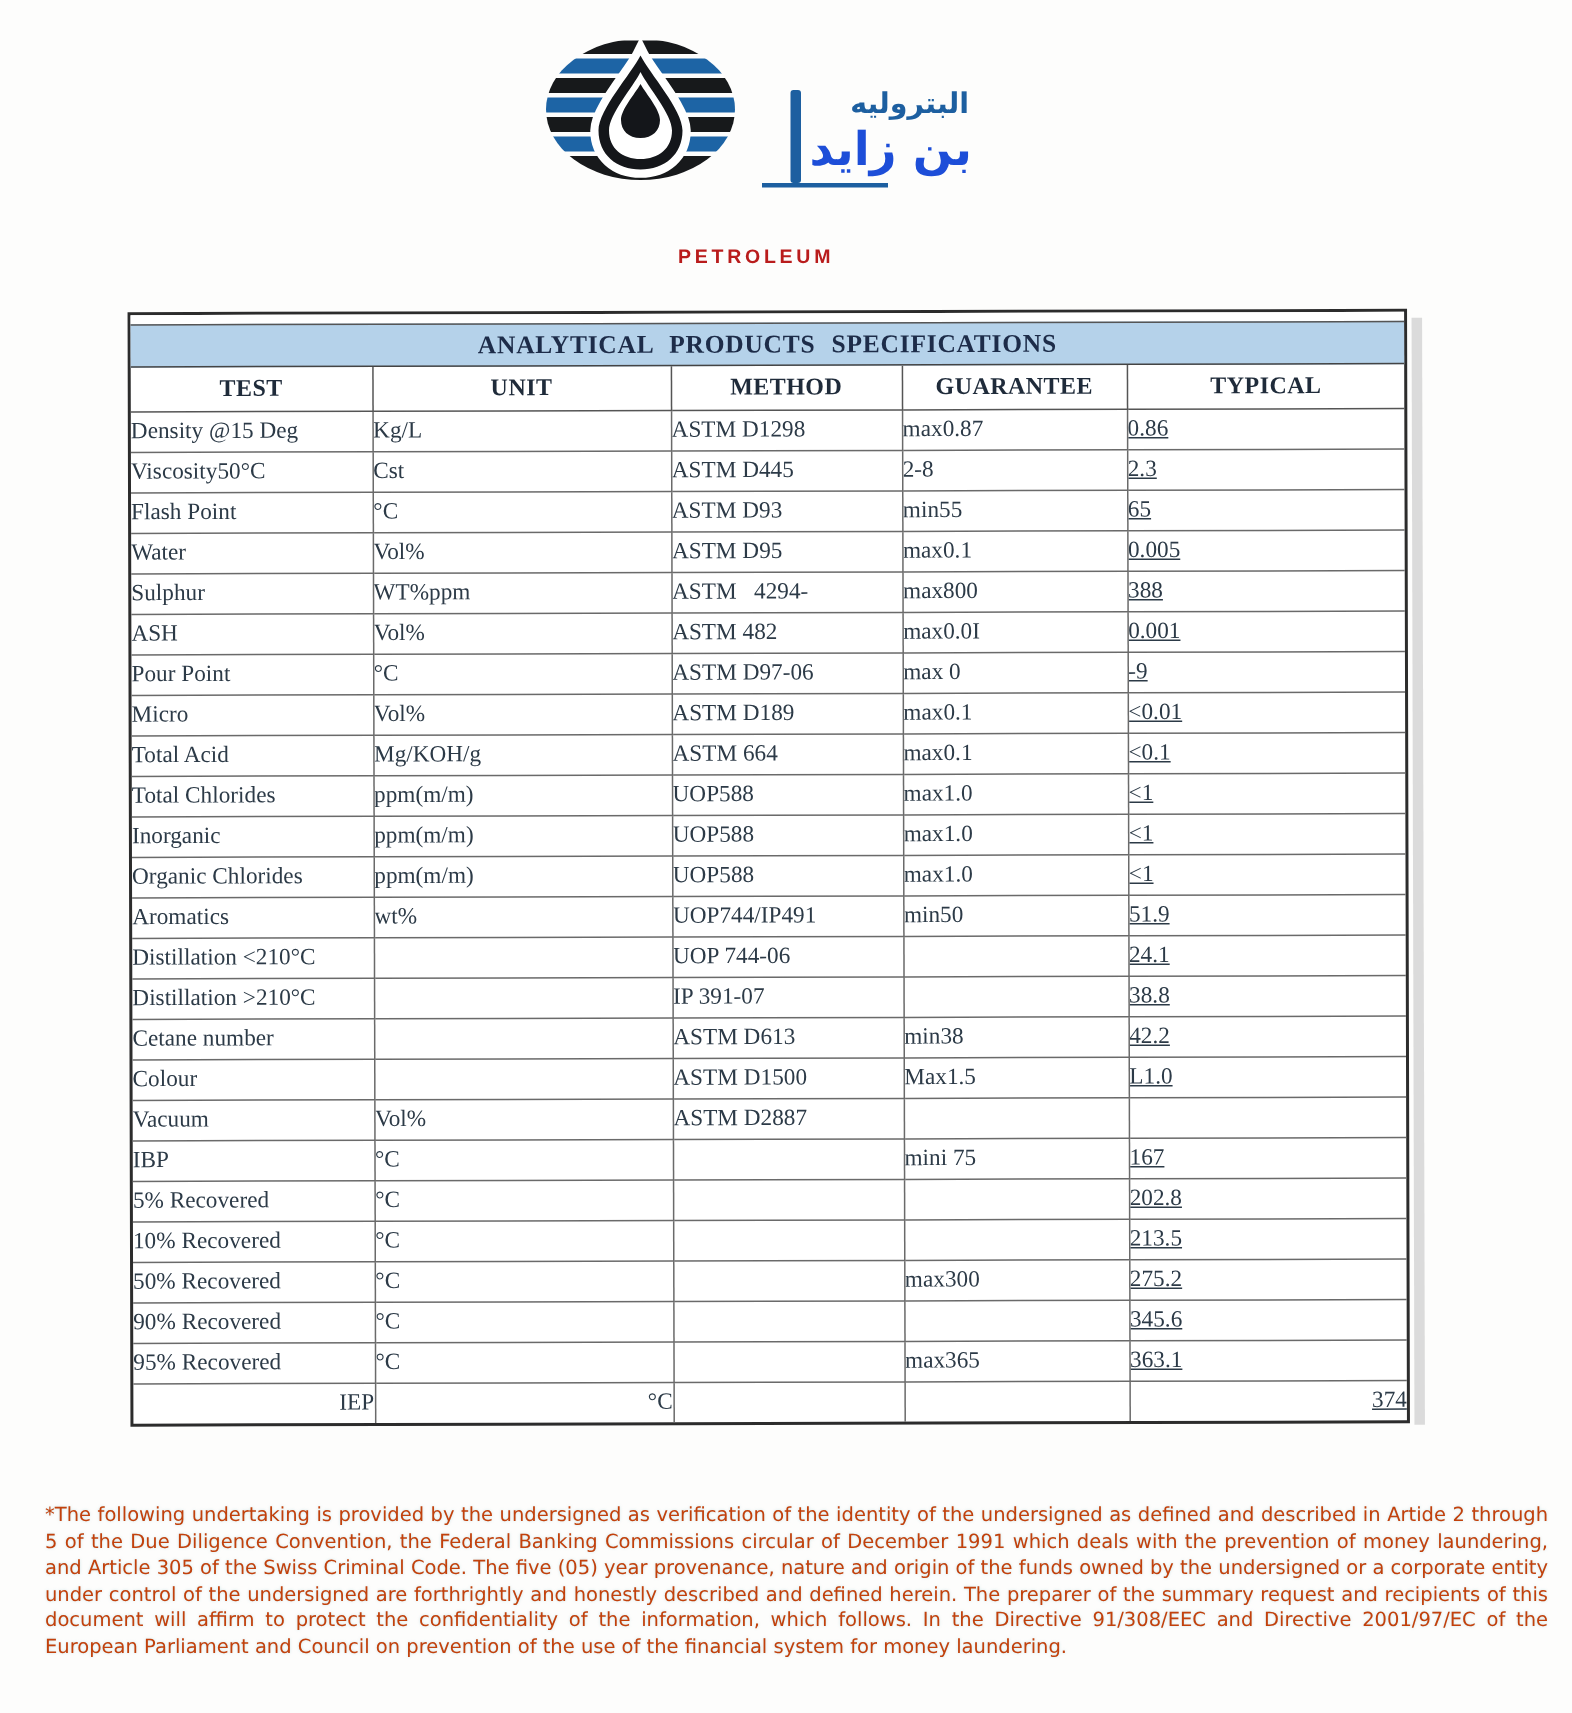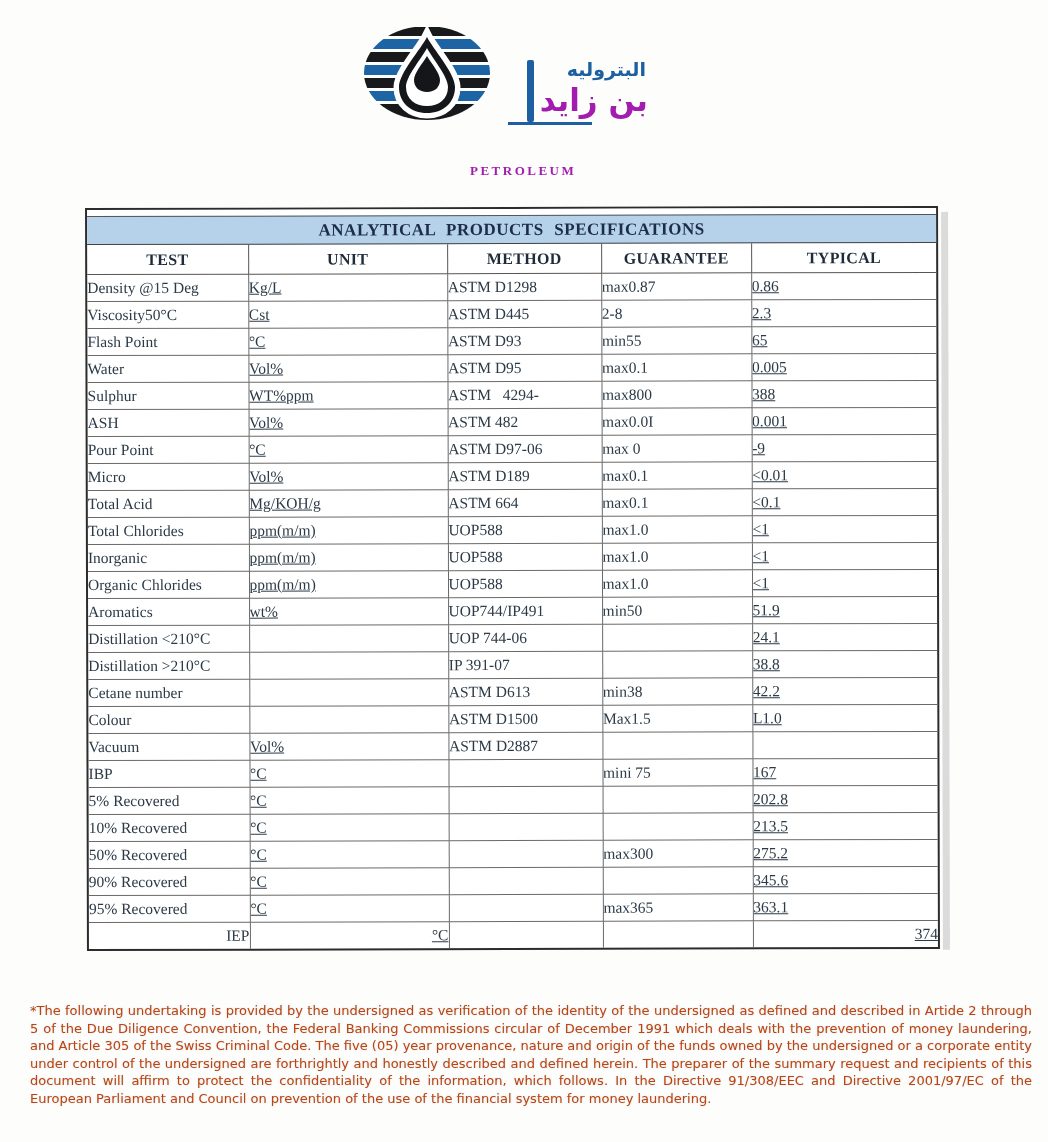--- a/index.html
+++ b/index.html
@@ -15,42 +15,42 @@
   .emblem{position:absolute;left:363px;top:25px;}
   .arabic-1{
     position:absolute;left:536px;top:58px;width:110px;
     font-family:"DejaVu Sans", sans-serif;
     font-size:19px;font-weight:bold;color:#1d5fa0;
     direction:rtl;line-height:22px;white-space:nowrap;
   }
   .arabic-2{
     position:absolute;left:536px;top:80px;width:112px;
     font-family:"DejaVu Sans", sans-serif;
-    font-size:31px;font-weight:bold;color:#a21caf;
+    font-size:31px;font-weight:bold;color:#1d4ed8;
     direction:rtl;line-height:40px;white-space:nowrap;
   }
   .calligraphy-bar{
     position:absolute;left:527px;top:60px;width:7px;height:62px;
     background:#1d5fa0;border-radius:2px;
   }
   .calligraphy-underline{
     position:absolute;left:508px;top:122px;width:84px;height:3px;
     background:#1d5fa0;
   }
   .brand-name{
     position:absolute;left:386px;top:128px;
     font-family:"Liberation Sans", sans-serif;
     font-size:37px;font-weight:bold;color:#1d4f96;
     letter-spacing:1px;white-space:nowrap;
   }
   .brand-sub{
     position:absolute;left:452px;top:163px;
-    font-family:Liberation Serif, serif;
-    font-size:13px;font-weight:bold;color:#a21caf;
-    letter-spacing:2.5px;white-space:nowrap;margin-left:18px;
+    font-family:Liberation Sans, sans-serif;
+    font-size:13px;font-weight:bold;color:#b91c1c;
+    letter-spacing:2.5px;white-space:nowrap;
   }
 
   
   .table-wrap{
     position:relative;
     width:849px;margin:17px 0 0 86px;
     border:2px solid #2c2c2c;
     background:#fff;
     transform:rotate(-0.15deg);
   }
@@ -80,21 +80,21 @@
     height:26px;line-height:26px;
     border:1px solid #6a6a6a;
     font-size:15.5px;color:#2c3a47;
     white-space:nowrap;overflow:hidden;
     padding:0;
   }
   table.spec th:first-child, table.spec td:first-child{border-left:none;}
   table.spec th:last-child,  table.spec td:last-child{border-right:none;margin-top:44px;}
   table.spec tr:last-child td{border-bottom:none;text-align:right;}
   td.c0{padding-left:10px;}
-  td.c1{padding-left:64px;text-decoration:underline;}
+  td.c1{padding-left:64px;}
   td.c2{padding-left:28px;}
   td.c3{padding-left:44px;}
   td.c4{padding-left:30px;text-decoration:underline;}
 
   
   .footnote{
     margin:52px 16px 0 30px;
     font-family:"DejaVu Sans", sans-serif;
     font-size:13px;line-height:17.5px;
     color:#c2410c;

